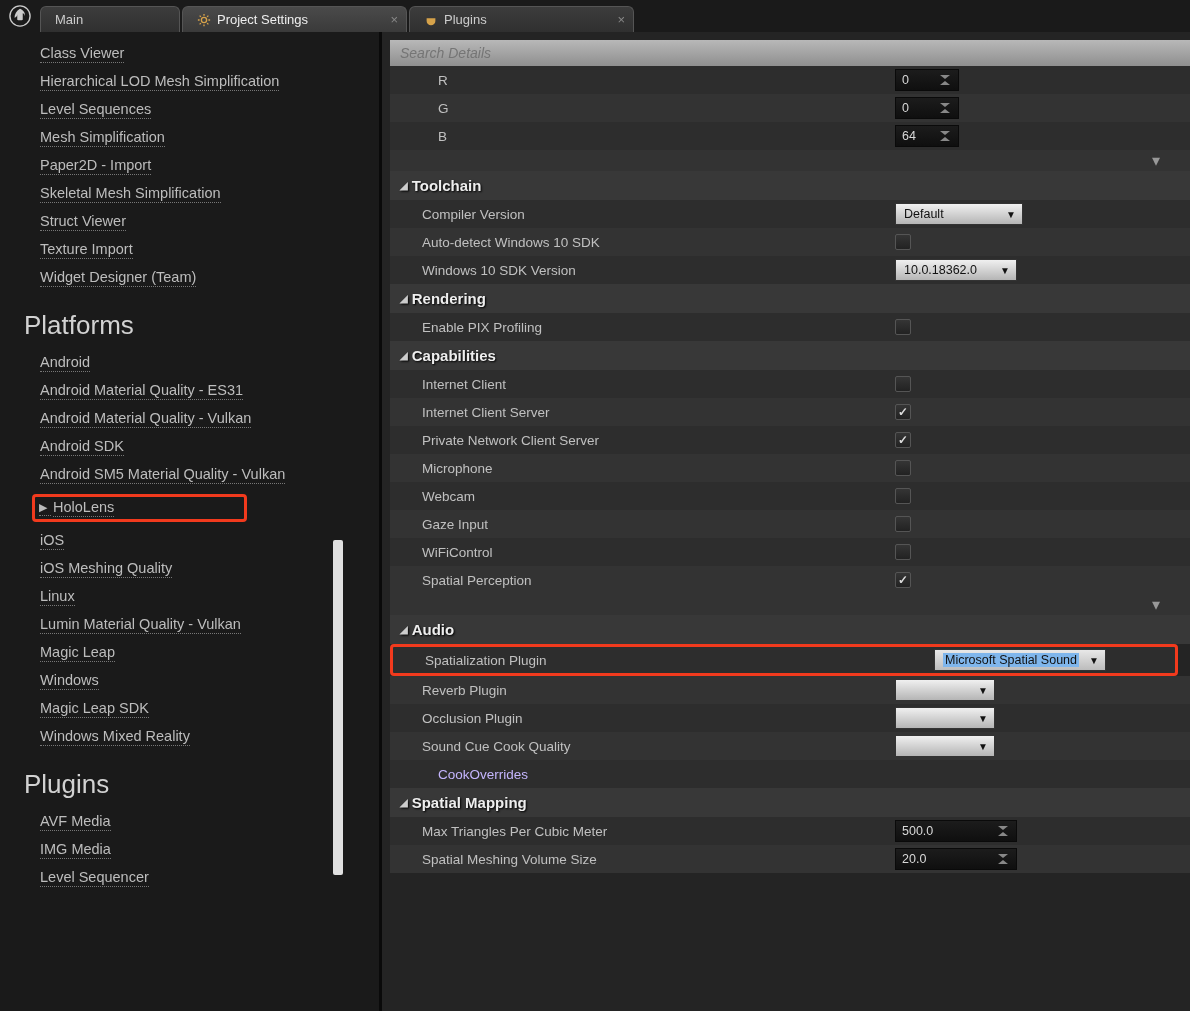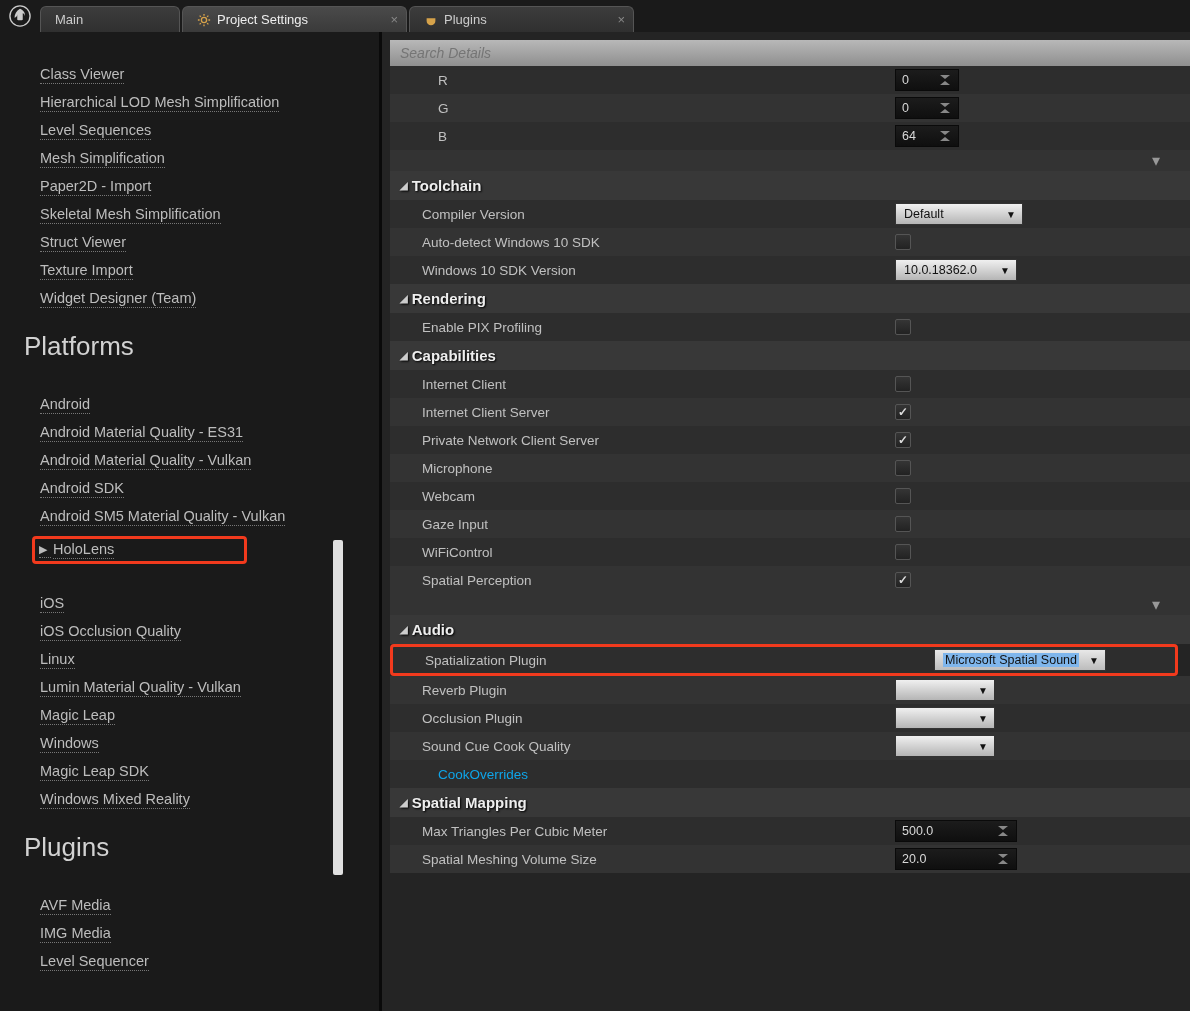--- a/index.html
+++ b/index.html
@@ -10,21 +10,21 @@
 .logo svg { width: 22px; height: 22px; }
 .tabs { display: flex; align-items: flex-end; height: 28px; }
 .tab { background: linear-gradient(#3c3c3c, #303030); border: 1px solid #555; border-bottom: none; border-radius: 6px 6px 0 0; padding: 4px 14px; margin-right: 2px; color: #ccc; font-size: 13px; display: flex; align-items: center; gap: 6px; height: 26px; min-width: 140px; position: relative; }
 .tab.active { background: linear-gradient(#4a4a4a, #3a3a3a); color: #eee; }
 .tab-close { position: absolute; right: 8px; color: #888; font-size: 13px; cursor: pointer; }
 .tab-icon { width: 14px; height: 14px; }
 
 .main-area { display: flex; height: calc(1011px - 32px); }
 
 .sidebar { width: 379px; background: #1a1a1a; overflow: hidden; position: relative; padding-left: 24px; padding-top: 8px; }
-.sb-list { list-style: none; margin-top: 21px; }
+.sb-list { list-style: none; }
 .sb-item { color: #bdbdbd; font-size: 14.5px; padding: 5px 0; cursor: pointer; display: flex; align-items: center; }
 .sb-item span { border-bottom: 1px dotted #777; padding-bottom: 1px; }
 .sb-item.indent { padding-left: 16px; }
 .sb-item .chev { width: 12px; display: inline-block; color: #bbb; margin-right: 2px; font-size: 11px; }
 .sb-heading { color: #d2d2d2; font-size: 26px; font-weight: 300; padding: 18px 0 8px 0; }
 .sb-scroll-indicator { position: absolute; right: 36px; top: 508px; width: 10px; height: 335px; background: #e0e0e0; border-radius: 2px; }
 
 .highlight-box { border: 3px solid #f23a1d; border-radius: 4px; padding: 2px 4px; margin-left: -8px; display: inline-flex; align-items: center; width: 215px; }
 
 .divider { width: 3px; background: #0a0a0a; }
@@ -34,21 +34,21 @@
 .search-bar input { background: transparent; border: none; outline: none; width: 100%; color: #444; font-style: italic; font-size: 14px; }
 
 .section-header { background: #383838; color: #eee; font-size: 15px; font-weight: 600; padding: 6px 10px; display: flex; align-items: center; gap: 4px; margin-left: 8px; position: relative; text-shadow: 1px 1px 2px #000; }
 .section-header .tri { font-size: 10px; color: #ccc; }
 
 .prop-row { display: flex; align-items: center; min-height: 28px; margin-left: 8px; padding: 1px 0; }
 .prop-row.odd { background: #2d2d2d; }
 .prop-row.even { background: #333333; }
 .prop-label { width: 505px; padding-left: 32px; color: #c0c0c0; font-size: 13.5px; display: flex; align-items: center; }
 .prop-label.deep { padding-left: 48px; }
-.prop-label.cook { padding-left: 48px; color:#0ea5e9; }
+.prop-label.cook { padding-left: 48px; color:#c4b5fd; }
 .prop-control { flex: 1; display: flex; align-items: center; }
 
 .num-input { background: linear-gradient(#1c1c1c, #0f0f0f); border: 1px solid #0a0a0a; color: #d8d8d8; width: 64px; height: 22px; padding: 0 6px; font-size: 12.5px; display: flex; align-items: center; justify-content: space-between; position: relative; }
 .num-input.wide { width: 122px; align-items: center; }
 .num-spin { width: 14px; height: 14px; display: flex; align-items: center; justify-content: center; }
 .num-spin svg { width: 10px; height: 10px; }
 
 .dropdown { background: linear-gradient(#f0f0f0, #b5b5b5); border: 1px solid #333; height: 22px; display: flex; align-items: center; padding: 0 8px; color: #111; font-size: 12.5px; position: relative; min-width: 128px; }
 .dropdown .dd-arrow { position: absolute; right: 6px; color: #111; font-size: 10px; }
 .dropdown.short { min-width: 100px; width: 100px; }
@@ -150,21 +150,21 @@
       <div class="highlight-box">
         <span class="chev">▶</span>
         <span>HoloLens</span>
       </div>
     </div>
     <ul class="sb-list" id="platforms-after">
         <li class="sb-item indent">
           <span>iOS</span>
         </li>
         <li class="sb-item indent">
-          <span>iOS Occlusion Quality</span>
+          <span>iOS Meshing Quality</span>
         </li>
         <li class="sb-item indent">
           <span>Linux</span>
         </li>
         <li class="sb-item indent">
           <span>Lumin Material Quality - Vulkan</span>
         </li>
         <li class="sb-item indent">
           <span>Magic Leap</span>
         </li>

